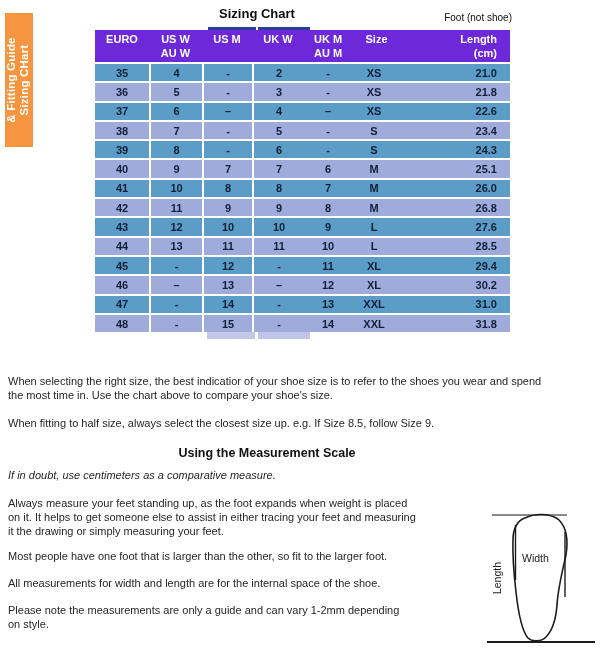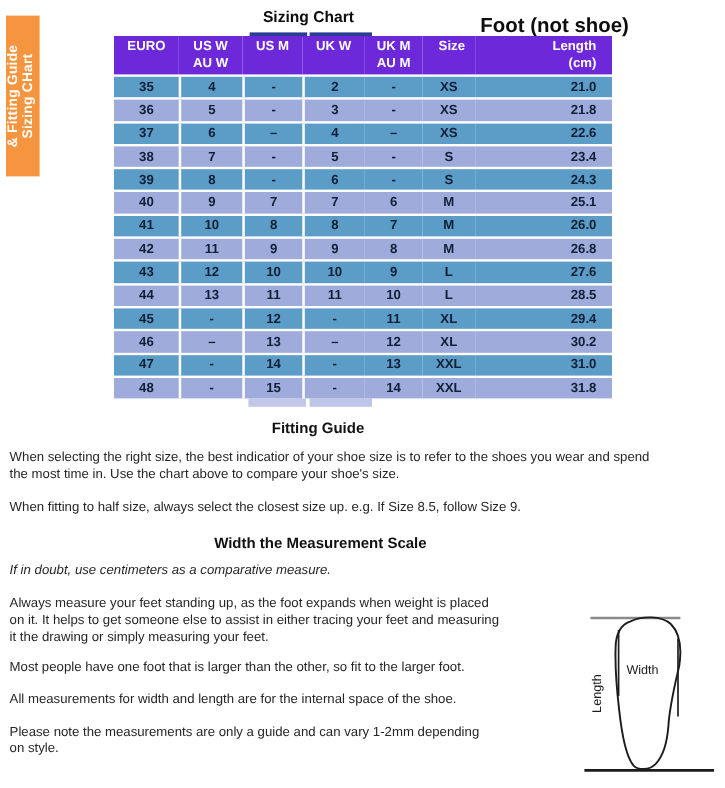--- a/index.html
+++ b/index.html
@@ -11,22 +11,22 @@
   .side-tab-text {
     position: absolute; left: -53px; top: 53px; width: 134px; height: 28px;
     transform: rotate(-90deg);
     color: #fff; font-weight: bold; font-size: 11.5px; line-height: 13px;
     text-align: center; letter-spacing: 0.2px;
   }
 
   
   .title-sizing { position: absolute; top: 6px; left: 157px; width: 200px; text-align: center;
                   font-size: 13px; font-weight: bold; color: #0d0d0d; }
-  .title-foot   { position: absolute; top: 12px; left: 392px; width: 132px; text-align: right;
-                  font-size: 17px; font-weight: bold; color: #0d0d0d; }
+  .title-foot   { position: absolute; top: 12px; left: 380px; width: 132px; text-align: right;
+                  font-size: 10px; font-weight: normal; color: #0d0d0d; }
 
   
   .table-wrap { position: absolute; left: 95px; top: 28px; }
   table.sizing { border-collapse: separate; border-spacing: 0 2px; table-layout: fixed; width: 415px; }
   table.sizing th, table.sizing td { box-sizing: border-box; margin: 0; }
   table.sizing th {
     background: #6d28d9; color: #ffffff; font-weight: bold; font-size: 11px;
     line-height: 14px; vertical-align: top; padding: 2px 0 0 0; height: 32px; text-align: center;
   }
   table.sizing td {
@@ -251,26 +251,25 @@
             <td>15</td>
             <td>-</td>
             <td>14</td>
             <td>XXL</td>
             <td>31.8</td>
           </tr>
         </tbody>
     </table>
   </div>
 
-  <div class="sec-heading h-fitting">Fitting Guide</div>
   <div class="para p1"><span>When selecting the right size, the </span><span class="bold-word">best</span><span> indicatior of your shoe size is to refer to the shoes you wear and spend
 the most time in. Use the chart above to compare your shoe's size.</span></div>
   <div class="para p2">When fitting to half size, always select the closest size up. e.g. If Size 8.5, follow Size 9.</div>
 
-  <div class="sec-heading h-measure">Width the Measurement Scale</div>
+  <div class="sec-heading h-measure">Using the Measurement Scale</div>
   <div class="para p3">If in doubt, use centimeters as a comparative measure.</div>
   <div class="para p5">Most people have one foot that is larger than the other, so fit to the larger foot.</div>
   <div class="para p4">Always measure your feet standing up, as the foot expands when weight is placed
 on it. It helps to get someone else to assist in either tracing your feet and measuring
 it the drawing or simply measuring your feet.</div>
   <div class="para p6">All measurements for width and length are for the internal space of the shoe.</div>
   <div class="para p7">Please note the measurements are only a guide and can vary 1-2mm depending
 on style.</div>
 
   <svg class="foot-svg" width="119" height="157" viewBox="0 0 119 157">

